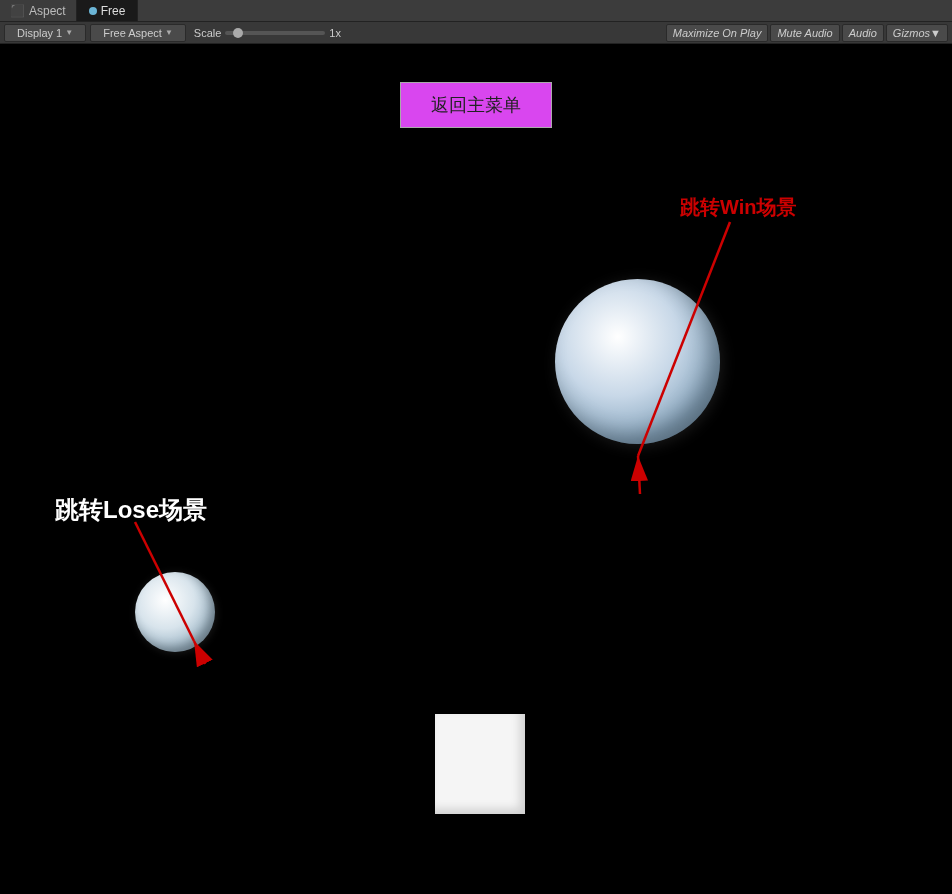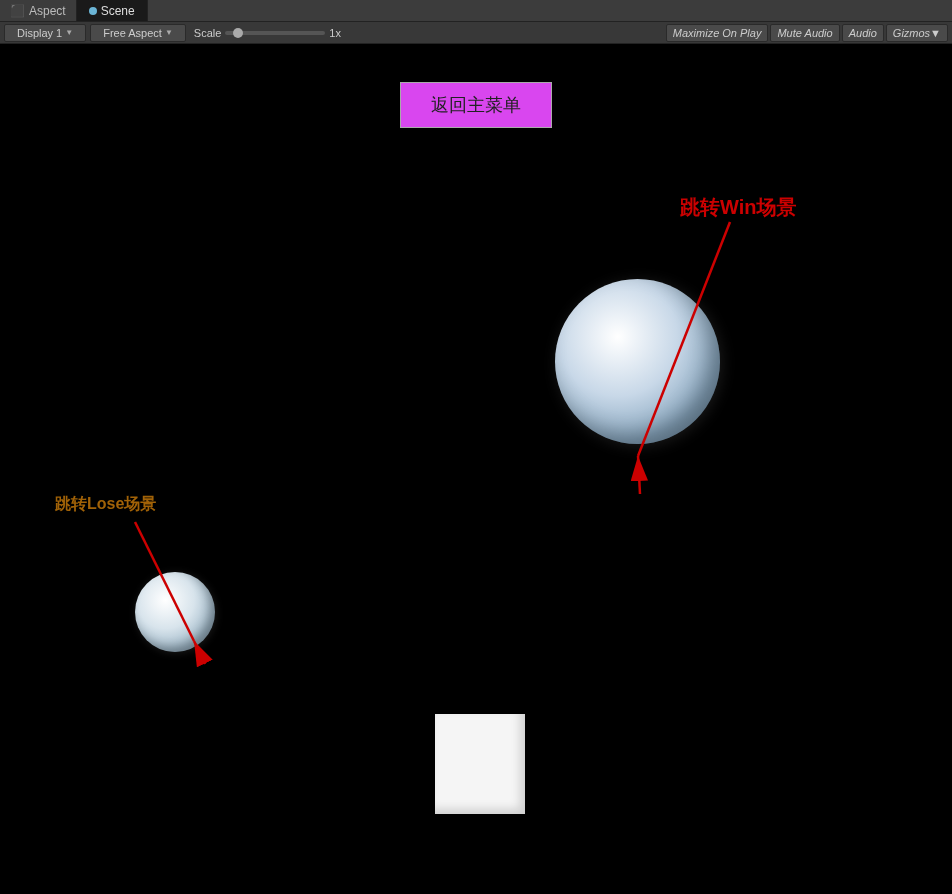--- a/index.html
+++ b/index.html
@@ -154,22 +154,22 @@
       left: 680px;
       color: #cc0000;
       font-size: 20px;
       font-weight: bold;
       font-family: Arial, sans-serif;
     }
     .label-lose {
       position: absolute;
       top: 450px;
       left: 55px;
-      color: #a16207;
-      font-size: 16px;
+      color: #ffffff;
+      font-size: 24px;
       font-weight: bold;
       font-family: Arial, sans-serif;
     }
 
     
     .sphere-large {
       position: absolute;
       top: 235px;
       left: 555px;
       width: 165px;
@@ -215,21 +215,21 @@
 </head>
 <body>
 
 <div class="tab-bar">
   <div class="tab-scene">
     <span>⬛</span>
     <span>Aspect</span>
   </div>
   <div class="tab-game">
     <span class="tab-game-dot"></span>
-    <span>Scene</span>
+    <span>Free</span>
   </div>
 </div>
 
 <div class="toolbar">
   <div class="toolbar-item">
     <span>Display 1</span>
     <span class="arrow">▼</span>
   </div>
   <div class="toolbar-item">
     <span>Free Aspect</span>

